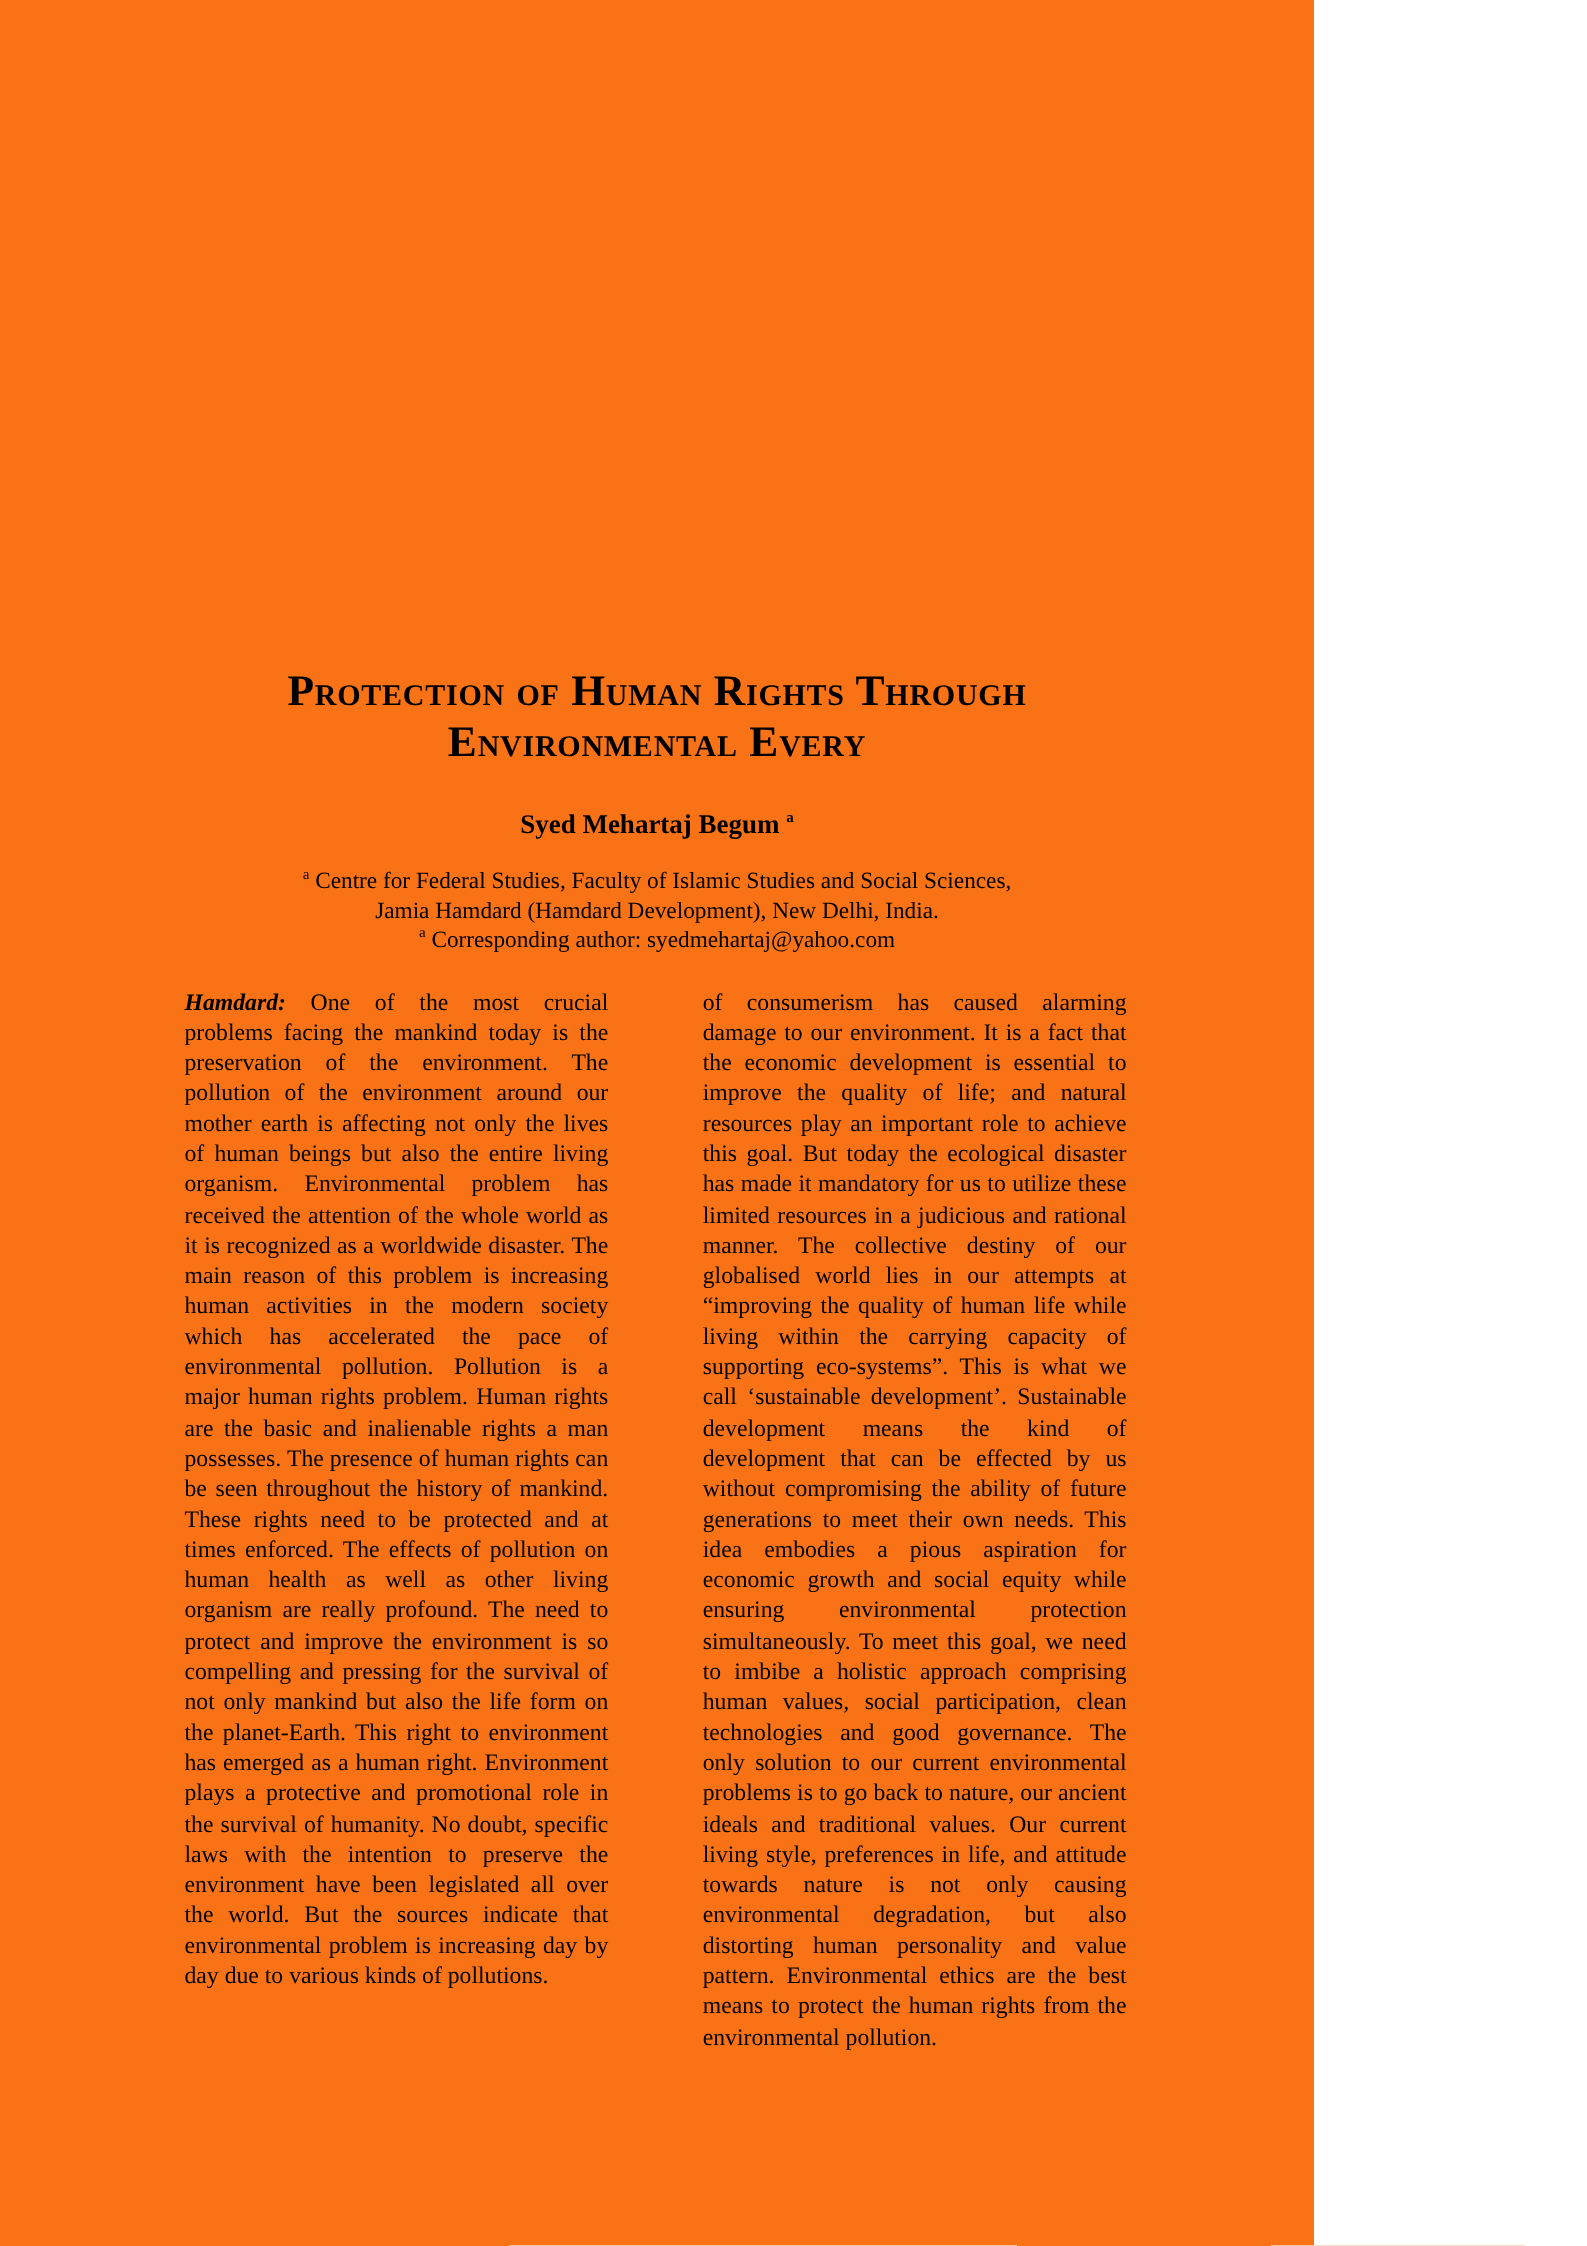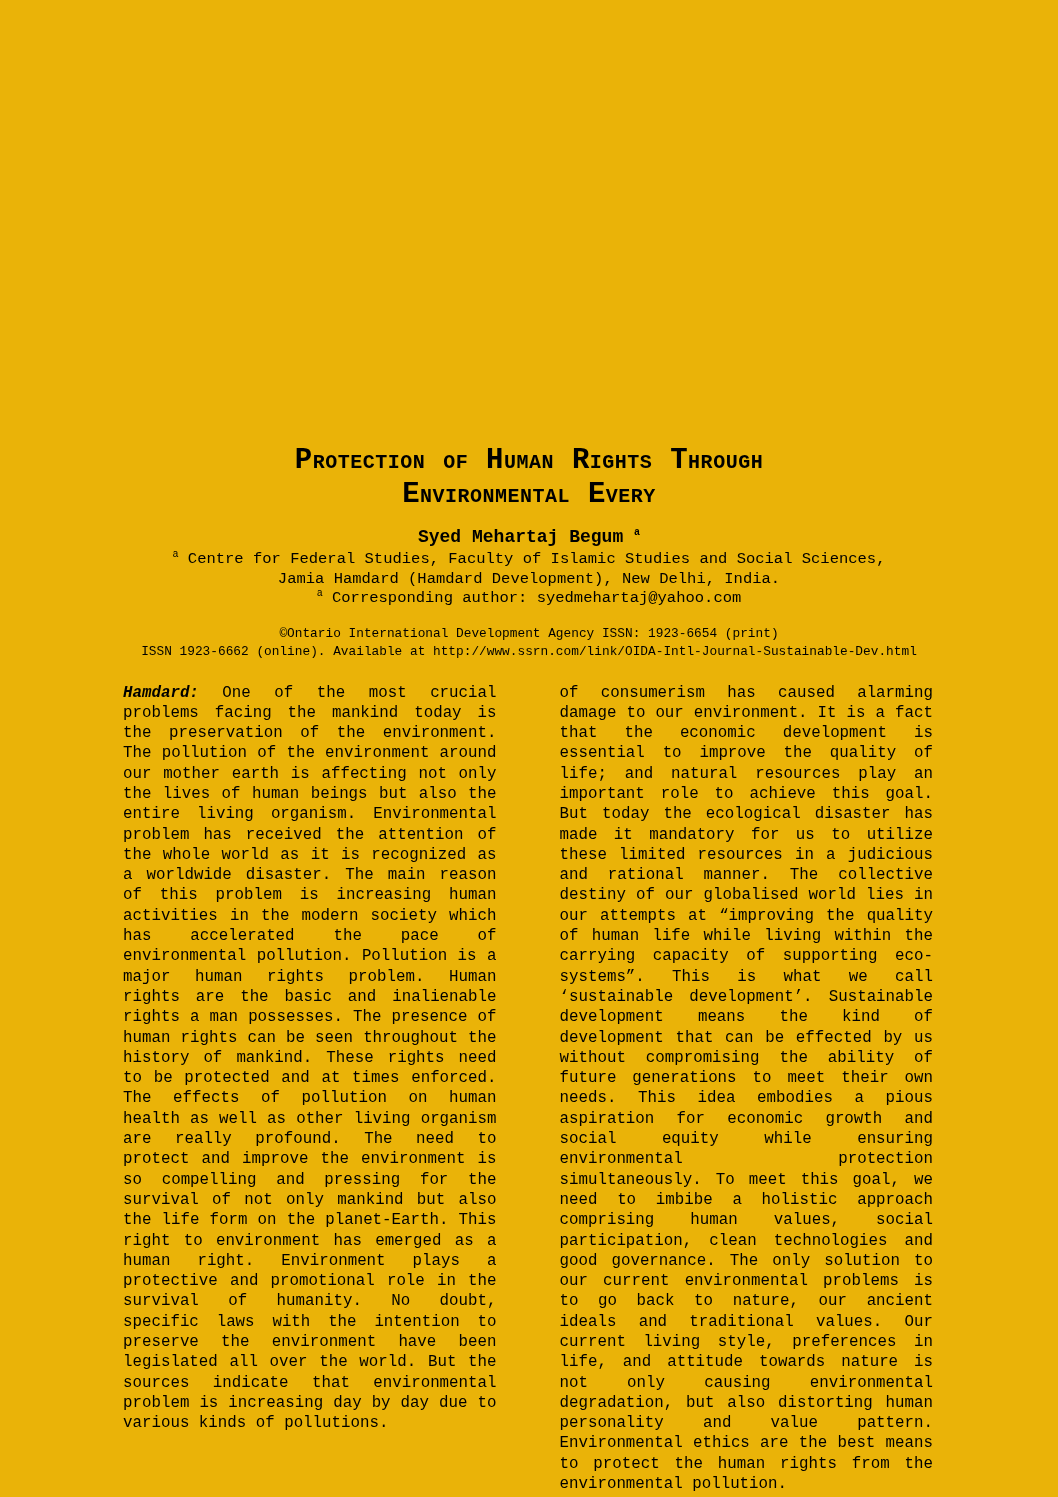--- a/index.html
+++ b/index.html
@@ -1,47 +1,47 @@
 <!DOCTYPE html>
 <html><head>
 <meta charset="utf-8">
 <style>
   * { margin: 0; padding: 0; box-sizing: border-box; }
   html, body { background: #ffffff; }
   .page {
     position: relative;
-    width: 1058px;
+    width: 876px;
     height: 1497px;
-    background: #eab308;
+    background: #f97316;
     color: #000000;
-    font-family: Liberation Mono, monospace;
+    font-family: Liberation Serif, serif;
     overflow: hidden;
   }
   .header {
     margin-top: 444px;
     text-align: center;
   }
   .paper-title {
     font-size: 29px;
     font-weight: bold;
     font-variant: small-caps;
     line-height: 34px;
     letter-spacing: 0.5px;
     color: #000000;
   }
   .author-line {
-    margin-top: 14px;
+    margin-top: 26px;
     font-size: 18px;
     font-weight: bold;
     line-height: 22px;
   }
   .affiliation {
     font-size: 15.5px;
     line-height: 19.5px;
-    margin-top: 2px;
+    margin-top: 18px;
   }
   .affiliation div { line-height: 19.5px; }
   sup.note-mark {
     font-size: 10px;
     vertical-align: super;
     line-height: 0;
   }
   .publisher {
     margin-top: 16px;
     font-size: 12.8px;
@@ -78,24 +78,20 @@
     </h1>
 
     <div class="author-line"><span>Syed Mehartaj Begum</span>&nbsp;<sup class="note-mark">a</sup></div>
 
     <div class="affiliation">
       <div><sup class="note-mark">a</sup>&nbsp;<span>Centre for Federal Studies, Faculty of Islamic Studies and Social Sciences,</span></div>
       <div>Jamia Hamdard (Hamdard Development), New Delhi, India.</div>
       <div><sup class="note-mark">a</sup>&nbsp;<span>Corresponding author: syedmehartaj@yahoo.com</span></div>
     </div>
 
-    <div class="publisher">
-      <div>©Ontario International Development Agency ISSN: 1923-6654 (print)</div>
-      <div>ISSN 1923-6662 (online). Available at http://www.ssrn.com/link/OIDA-Intl-Journal-Sustainable-Dev.html</div>
-    </div>
 
   </div>
 
   <div class="body-columns">
 
     <div class="col">
       <p><span class="abstract-label">Hamdard:</span>
         <span>One of the most crucial problems facing the mankind today is the preservation of the environment. The pollution of the environment around our mother earth is affecting not only the lives of human beings but also the entire living organism. Environmental problem has received the attention of the whole world as it is recognized as a worldwide disaster. The main reason of this problem is increasing human activities in the modern society which has accelerated the pace of environmental pollution. Pollution is a major human rights problem. Human rights are the basic and inalienable rights a man possesses. The presence of human rights can be seen throughout the history of mankind. These rights need to be protected and at times enforced. The effects of pollution on human health as well as other living organism are really profound. The need to protect and improve the environment is so compelling and pressing for the survival of not only mankind but also the life form on the planet-Earth. This right to environment has emerged as a human right. Environment plays a protective and promotional role in the survival of humanity. No doubt, specific laws with the intention to preserve the environment have been legislated all over the world. But the sources indicate that environmental problem is increasing day by day due to various kinds of pollutions.</span></p>
     </div>
 

